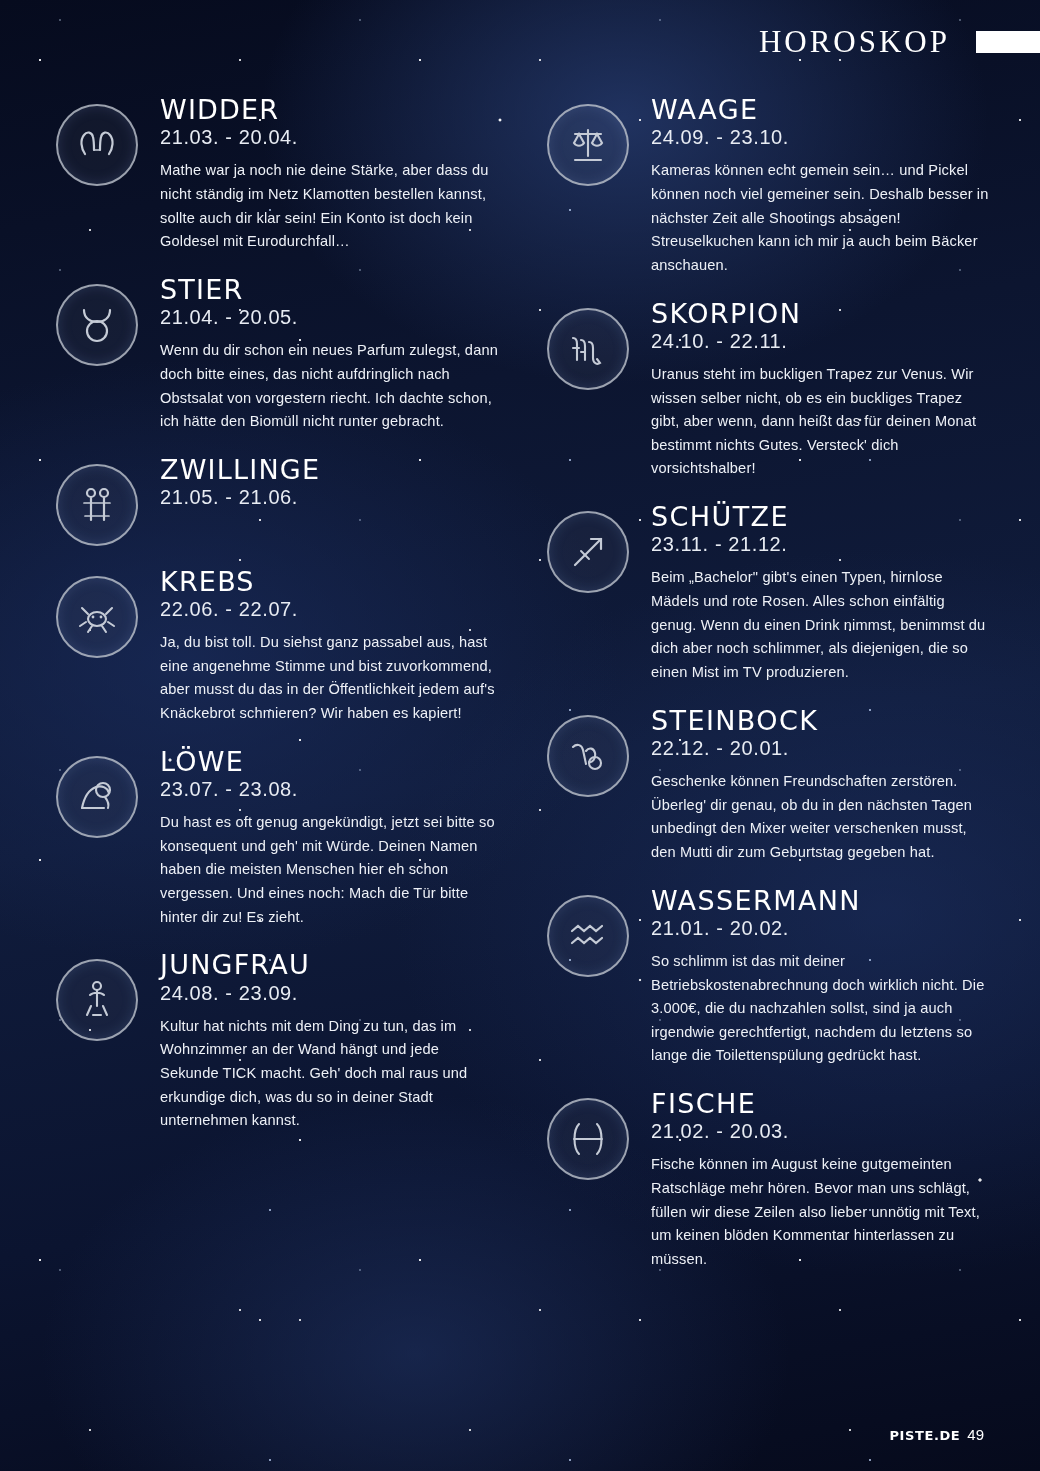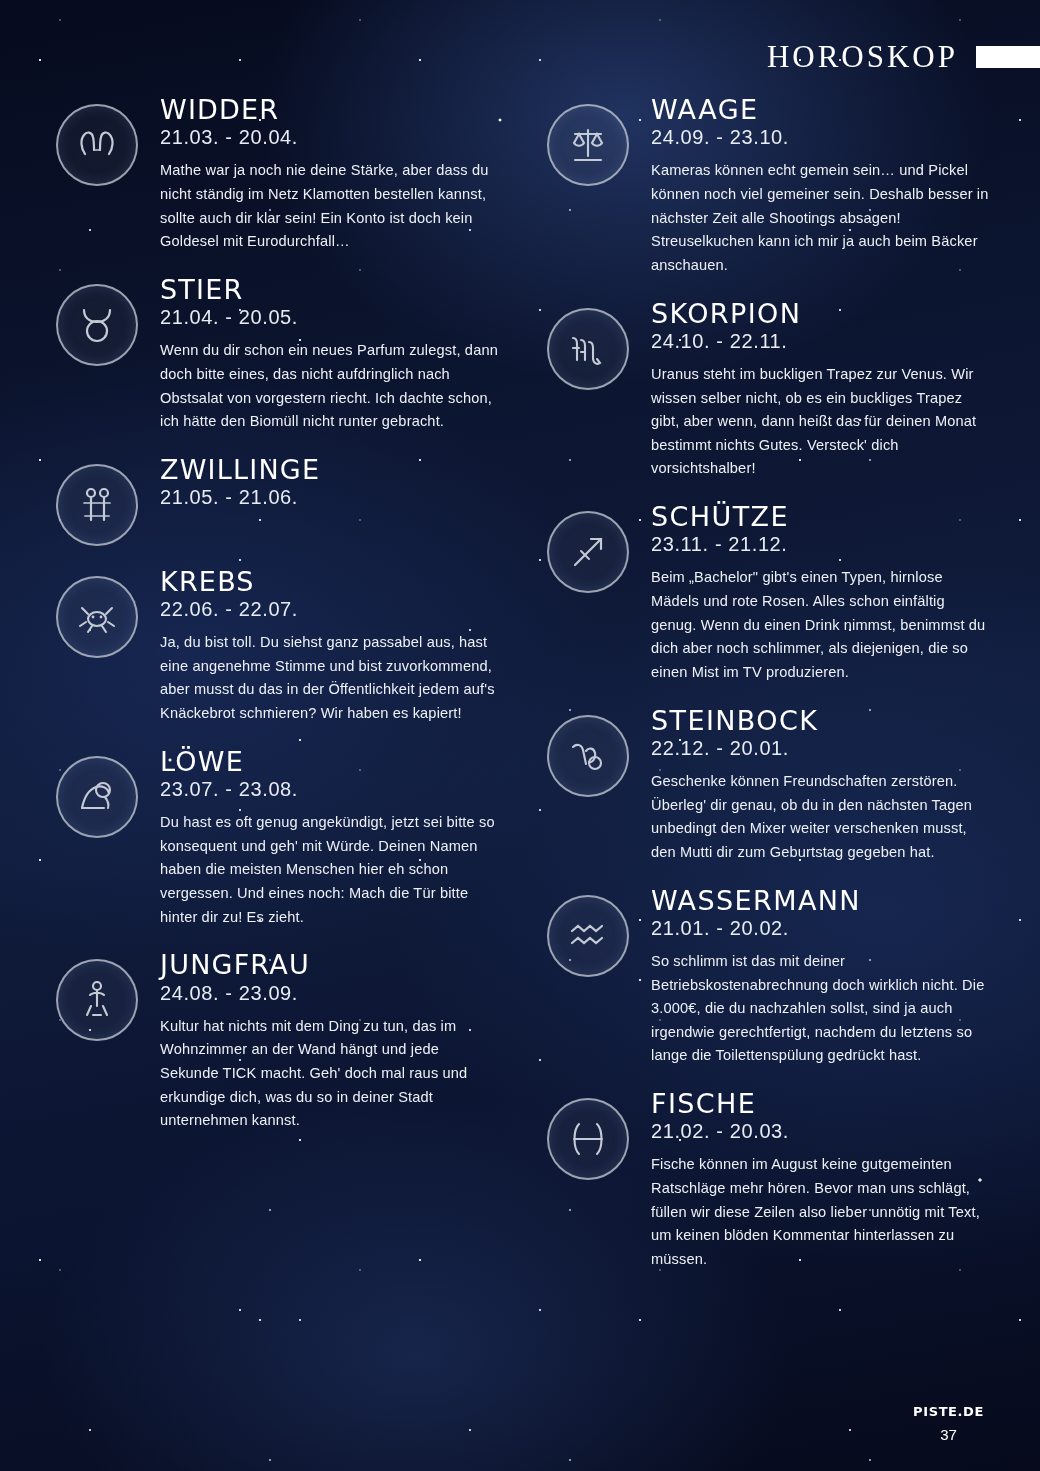--- a/index.html
+++ b/index.html
@@ -63,25 +63,25 @@
       radial-gradient(2.8px 2.8px at 170px 760px, rgba(255,255,255,0.92) 40%, rgba(255,255,255,0) 70%),
       radial-gradient(2.3px 2.3px at 640px 980px, rgba(255,255,255,0.85) 40%, rgba(255,255,255,0) 70%),
       radial-gradient(3px 3px at 980px 1180px, rgba(255,255,255,0.9) 40%, rgba(255,255,255,0) 70%),
       radial-gradient(2.2px 2.2px at 300px 1320px, rgba(255,255,255,0.8) 40%, rgba(255,255,255,0) 70%);
     background-repeat: no-repeat;
   }
 
   
   .header {
     position: absolute;
-    top: 39px;
+    top: 24px;
     right: 0;
     display: flex;
     align-items: center;
-    gap: 18px;
+    gap: 26px;
   }
   .header-title {
     font-family: "Liberation Serif", serif;
     font-size: 31px;
     letter-spacing: 3px;
     color: #ffffff;
     font-weight: 400;
   }
   .header-bar {
     width: 64px;
@@ -158,23 +158,22 @@
   }
 
   
   .col-right .sign-name { letter-spacing: 1.4px; }
 
   .footer {
     position: absolute;
     right: 56px;
     bottom: 28px;
     display: flex;
-    align-items: center;
+    align-items: flex-end;
     gap: 7px;
-    flex-direction: column;
   }
   .footer-brand {
     font-family: "DejaVu Sans", sans-serif;
     font-weight: 700;
     font-size: 13px;
     letter-spacing: 0.6px;
     color: #ffffff;
   }
   .footer-page {
     font-family: "Liberation Sans", sans-serif;
@@ -405,15 +404,15 @@
           <div class="sign-dates">21.02. - 20.03.</div>
           <p class="sign-text">Fische können im August keine gutgemeinten Ratschläge mehr hören. Bevor man uns schlägt, füllen wir diese Zeilen also lieber unnötig mit Text, um keinen blöden Kommentar hinterlassen zu müssen.</p>
         </div>
       </div>
 
     </div>
   </div>
 
   <div class="footer">
     <span class="footer-brand">PISTE.DE</span>
-    <span class="footer-page">37</span>
+    <span class="footer-page">49</span>
   </div>
 </div>
 
 </body></html>

